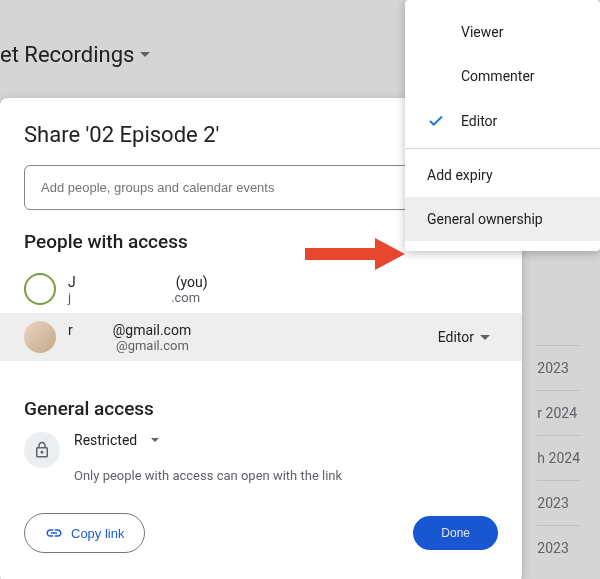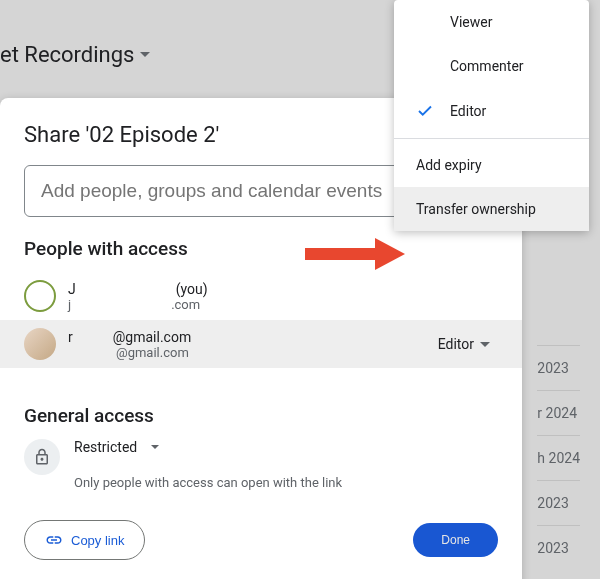--- a/index.html
+++ b/index.html
@@ -46,21 +46,21 @@
     .dialog-title {
       font-size: 22px;
       color: #202124;
       margin-bottom: 18px;
     }
     .add-input {
       width: 100%;
       border: 1px solid #80868b;
       border-radius: 6px;
       padding: 14px 16px;
-      font-size: 19px;
+      font-size: 13px;
       color: #5f6368;
       outline: none;
       margin-bottom: 20px;
     }
     .section-label {
       font-size: 19px;
       font-weight: 500;
       color: #202124;
       margin-bottom: 12px;
     }
@@ -170,26 +170,26 @@
       border: none;
       border-radius: 22px;
       padding: 10px 28px;
       font-size: 12px;
       font-weight: 500;
       cursor: pointer;
     }
     .dropdown-menu {
       position: absolute;
       top: 0;
-      right: 11px;
+      right: 0;
       width: 195px;
       background: #fff;
       border-radius: 4px;
       box-shadow: 0 2px 10px rgba(0,0,0,0.25);
-      padding: 0 0;
+      padding: 10px 0;
       z-index: 10;
     }
     .menu-item {
       padding: 14px 22px;
       font-size: 14px;
       color: #202124;
       cursor: pointer;
       display: flex;
       align-items: center;
       gap: 16px;
@@ -326,21 +326,21 @@
           <polyline points="20 6 9 17 4 12"></polyline>
         </svg>
     </span>
     <span>Editor</span>
   </div>
   <div class="menu-divider"></div>
   <div class="menu-item">
     <span>Add expiry</span>
   </div>
   <div class="menu-item highlighted-item">
-    <span>Transfer ownership</span>
+    <span>General ownership</span>
   </div>
 </div>
 
 <div class="arrow">
   <svg width="100" height="40" viewBox="0 0 100 40">
     <line x1="0" y1="20" x2="70" y2="20" stroke="#e8472f" stroke-width="12"></line>
     <polygon points="70,4 100,20 70,36" fill="#e8472f"></polygon>
   </svg>
 </div>
 

